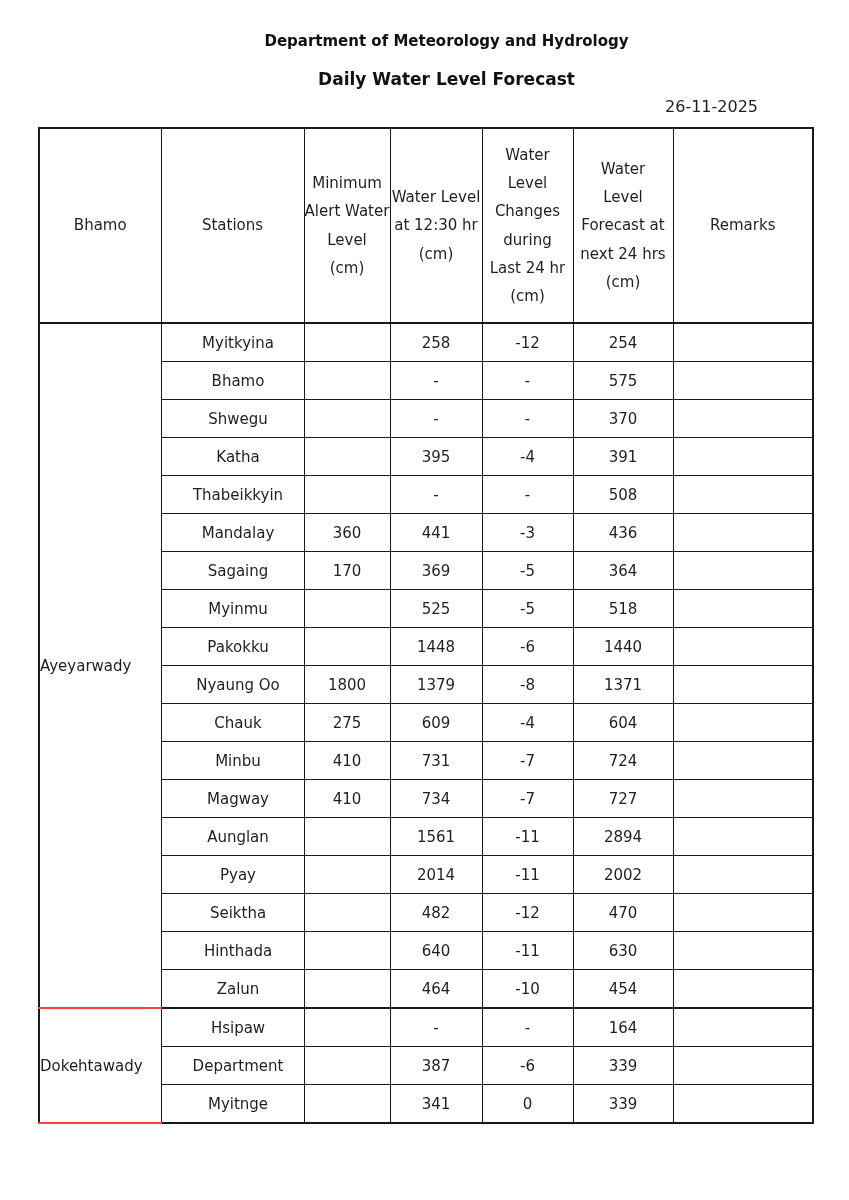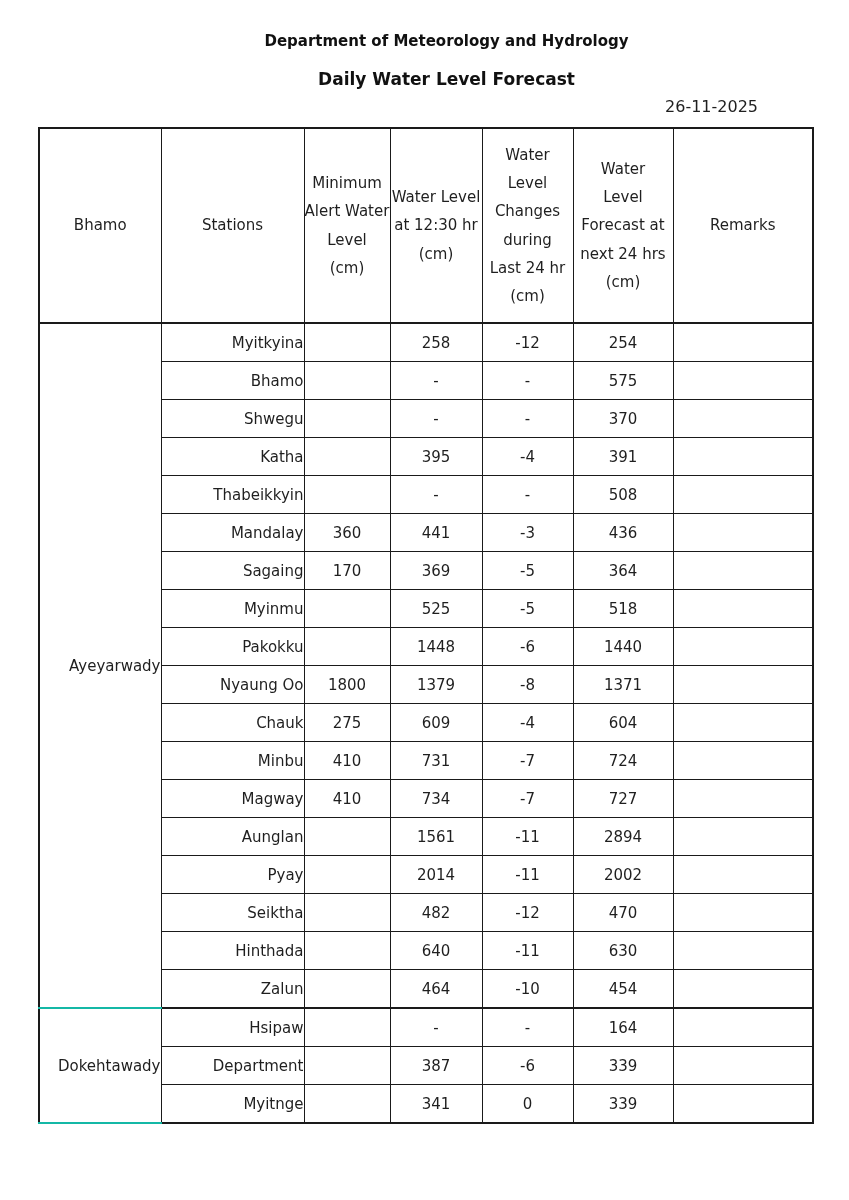--- a/index.html
+++ b/index.html
@@ -59,27 +59,27 @@
     white-space: pre-line;
     line-height: 1.87;
     border-bottom: 2px solid #1a1a1a;
   }
   .wl-table tbody td {
     height: 37px;
     vertical-align: middle;
     text-align: center;
   }
   .wl-table td.cell-station {
-    text-align: right;
+    text-align: center;
     padding-left: 11px;
   }
   .wl-table td.cell-river {
-    text-align: right;
+    text-align: left;
     border-top: 2px solid #1a1a1a;
-    border-bottom: 2px solid #14b8a6;
+    border-bottom: 2px solid #ef4444;
   }
   .wl-table tr.group-start > td {
     border-top: 2px solid #1a1a1a;
   }
 </style>
 </head>
 <body>
 
 <h1 class="doc-title">Department of Meteorology and Hydrology</h1>
 <h2 class="doc-subtitle">Daily Water Level Forecast</h2>

